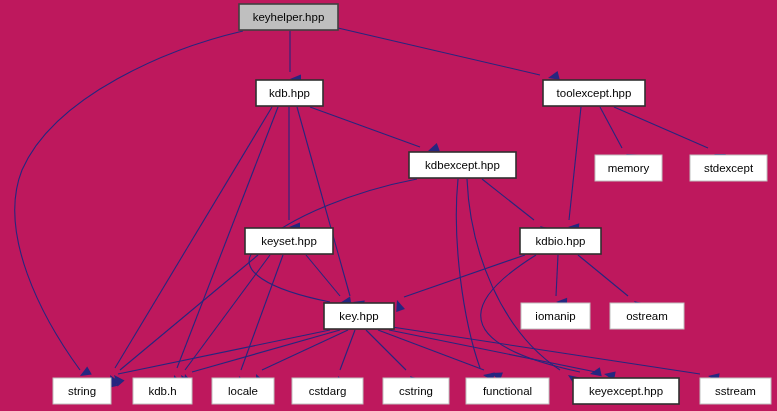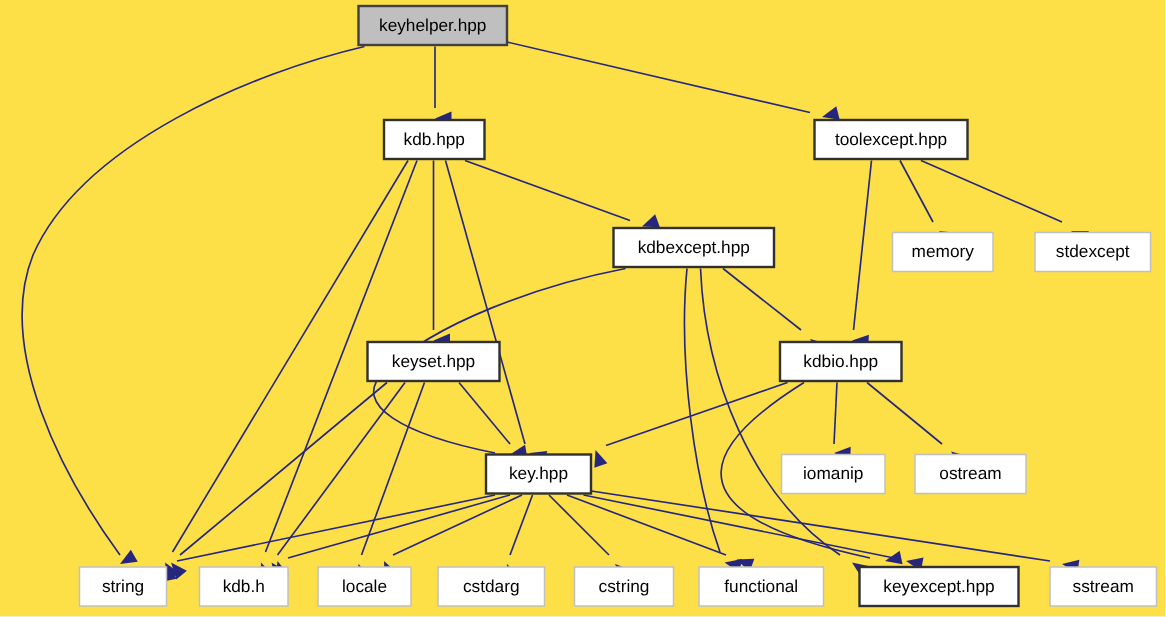--- a/index.html
+++ b/index.html
@@ -4,21 +4,21 @@
 <style>
   html, body {
     margin: 0;
     padding: 0;
     background: #ffffff;
   }
   #graph-root {
     position: relative;
     width: 777px;
     height: 411px;
-    background: #fde047;
+    background: #be185d;
     font-family: "Liberation Sans", sans-serif;
     overflow: hidden;
   }
   svg#graph-svg {
     position: absolute;
     left: 0;
     top: 0;
     width: 777px;
     height: 411px;
     display: block;

